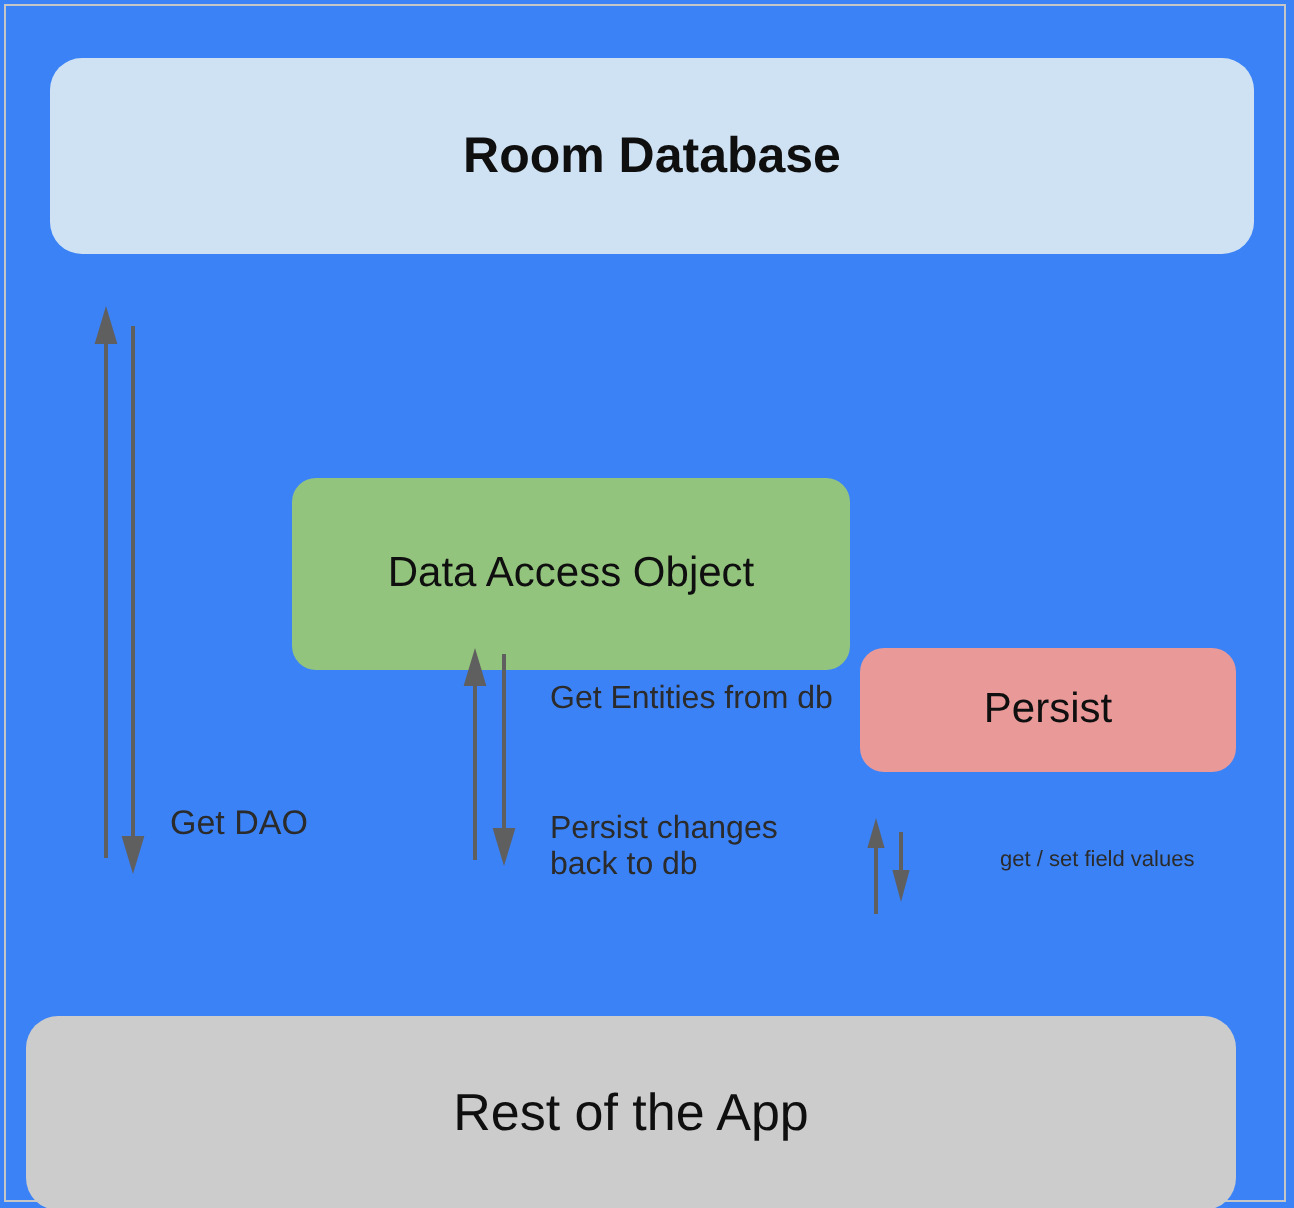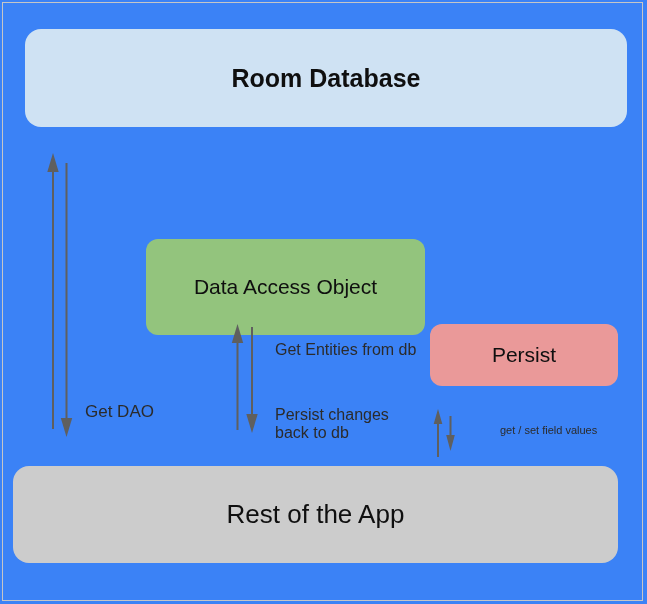--- a/index.html
+++ b/index.html
@@ -92,21 +92,21 @@
   </div>
 
   <div class="node node-dao" style="background-color: rgb(147, 196, 125);">
     <span>Data Access Object</span>
   </div>
 
   <div class="node node-entities" style="background-color: rgb(234, 153, 153);">
     <span>Persist</span>
   </div>
 
-  <div class="node node-rest" style="background-color: rgb(204, 204, 204);">
+  <div class="node node-rest" style="background-color: rgb(204, 204, 204); margin-top: 42px;">
     <span>Rest of the App</span>
   </div>
 
   <svg class="arrows" width="647" height="604" viewBox="0 0 647 604" aria-hidden="true">
 
     <g>
       <line x1="53" y1="171" x2="53" y2="429"></line>
       <polygon points="53,153 47.3,172 58.7,172"></polygon>
     </g>
     <g>

